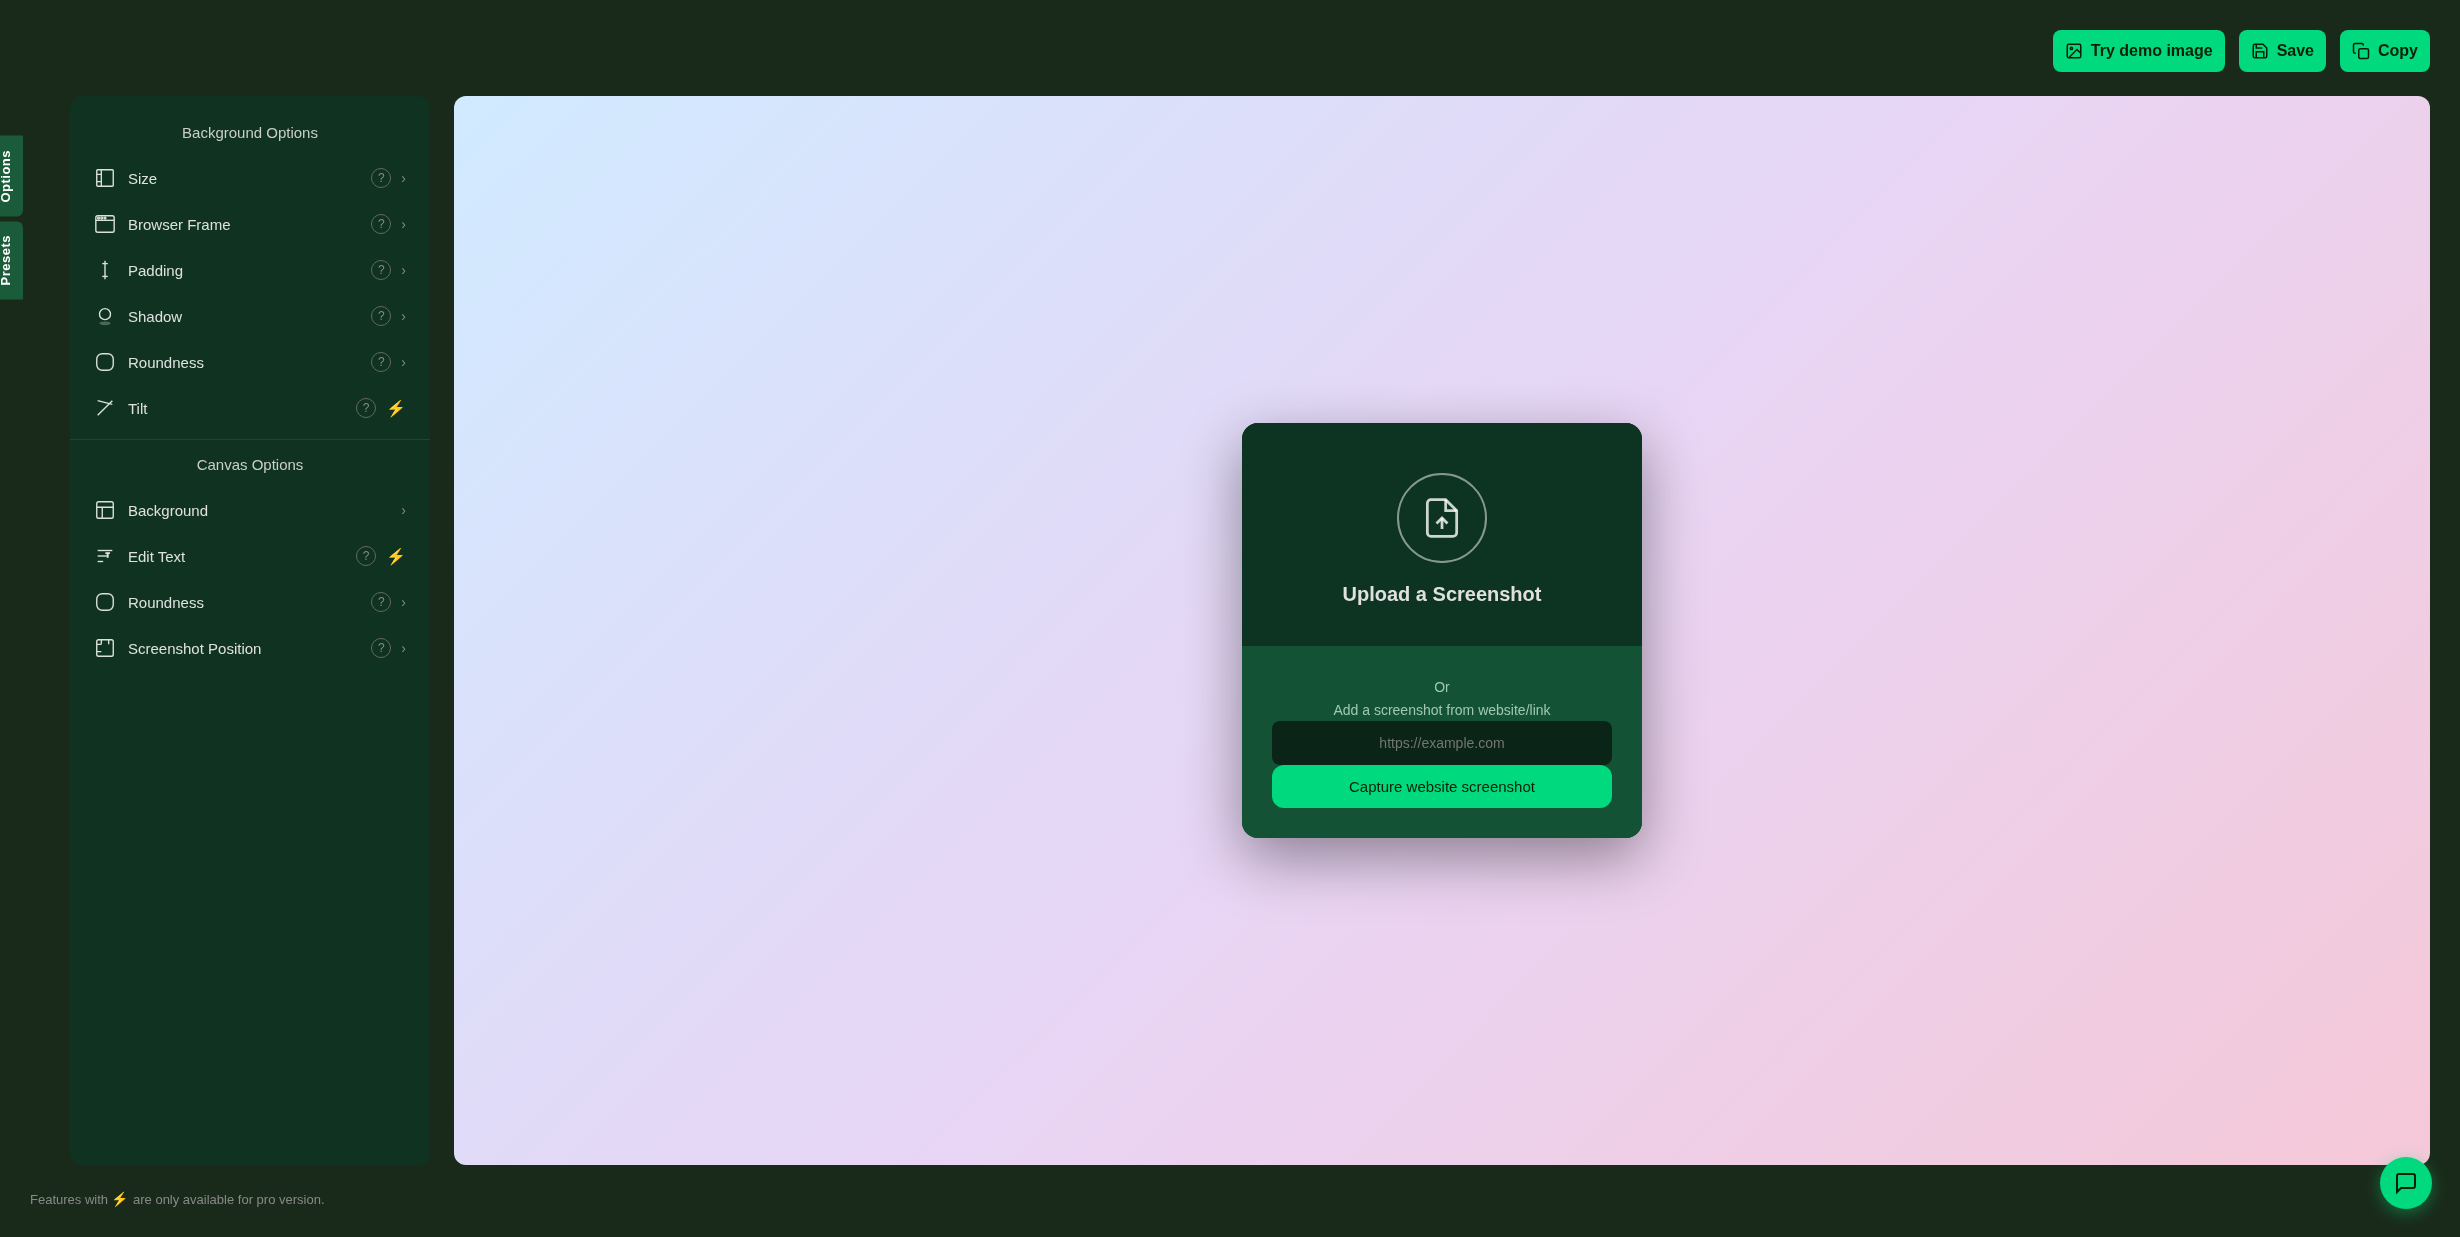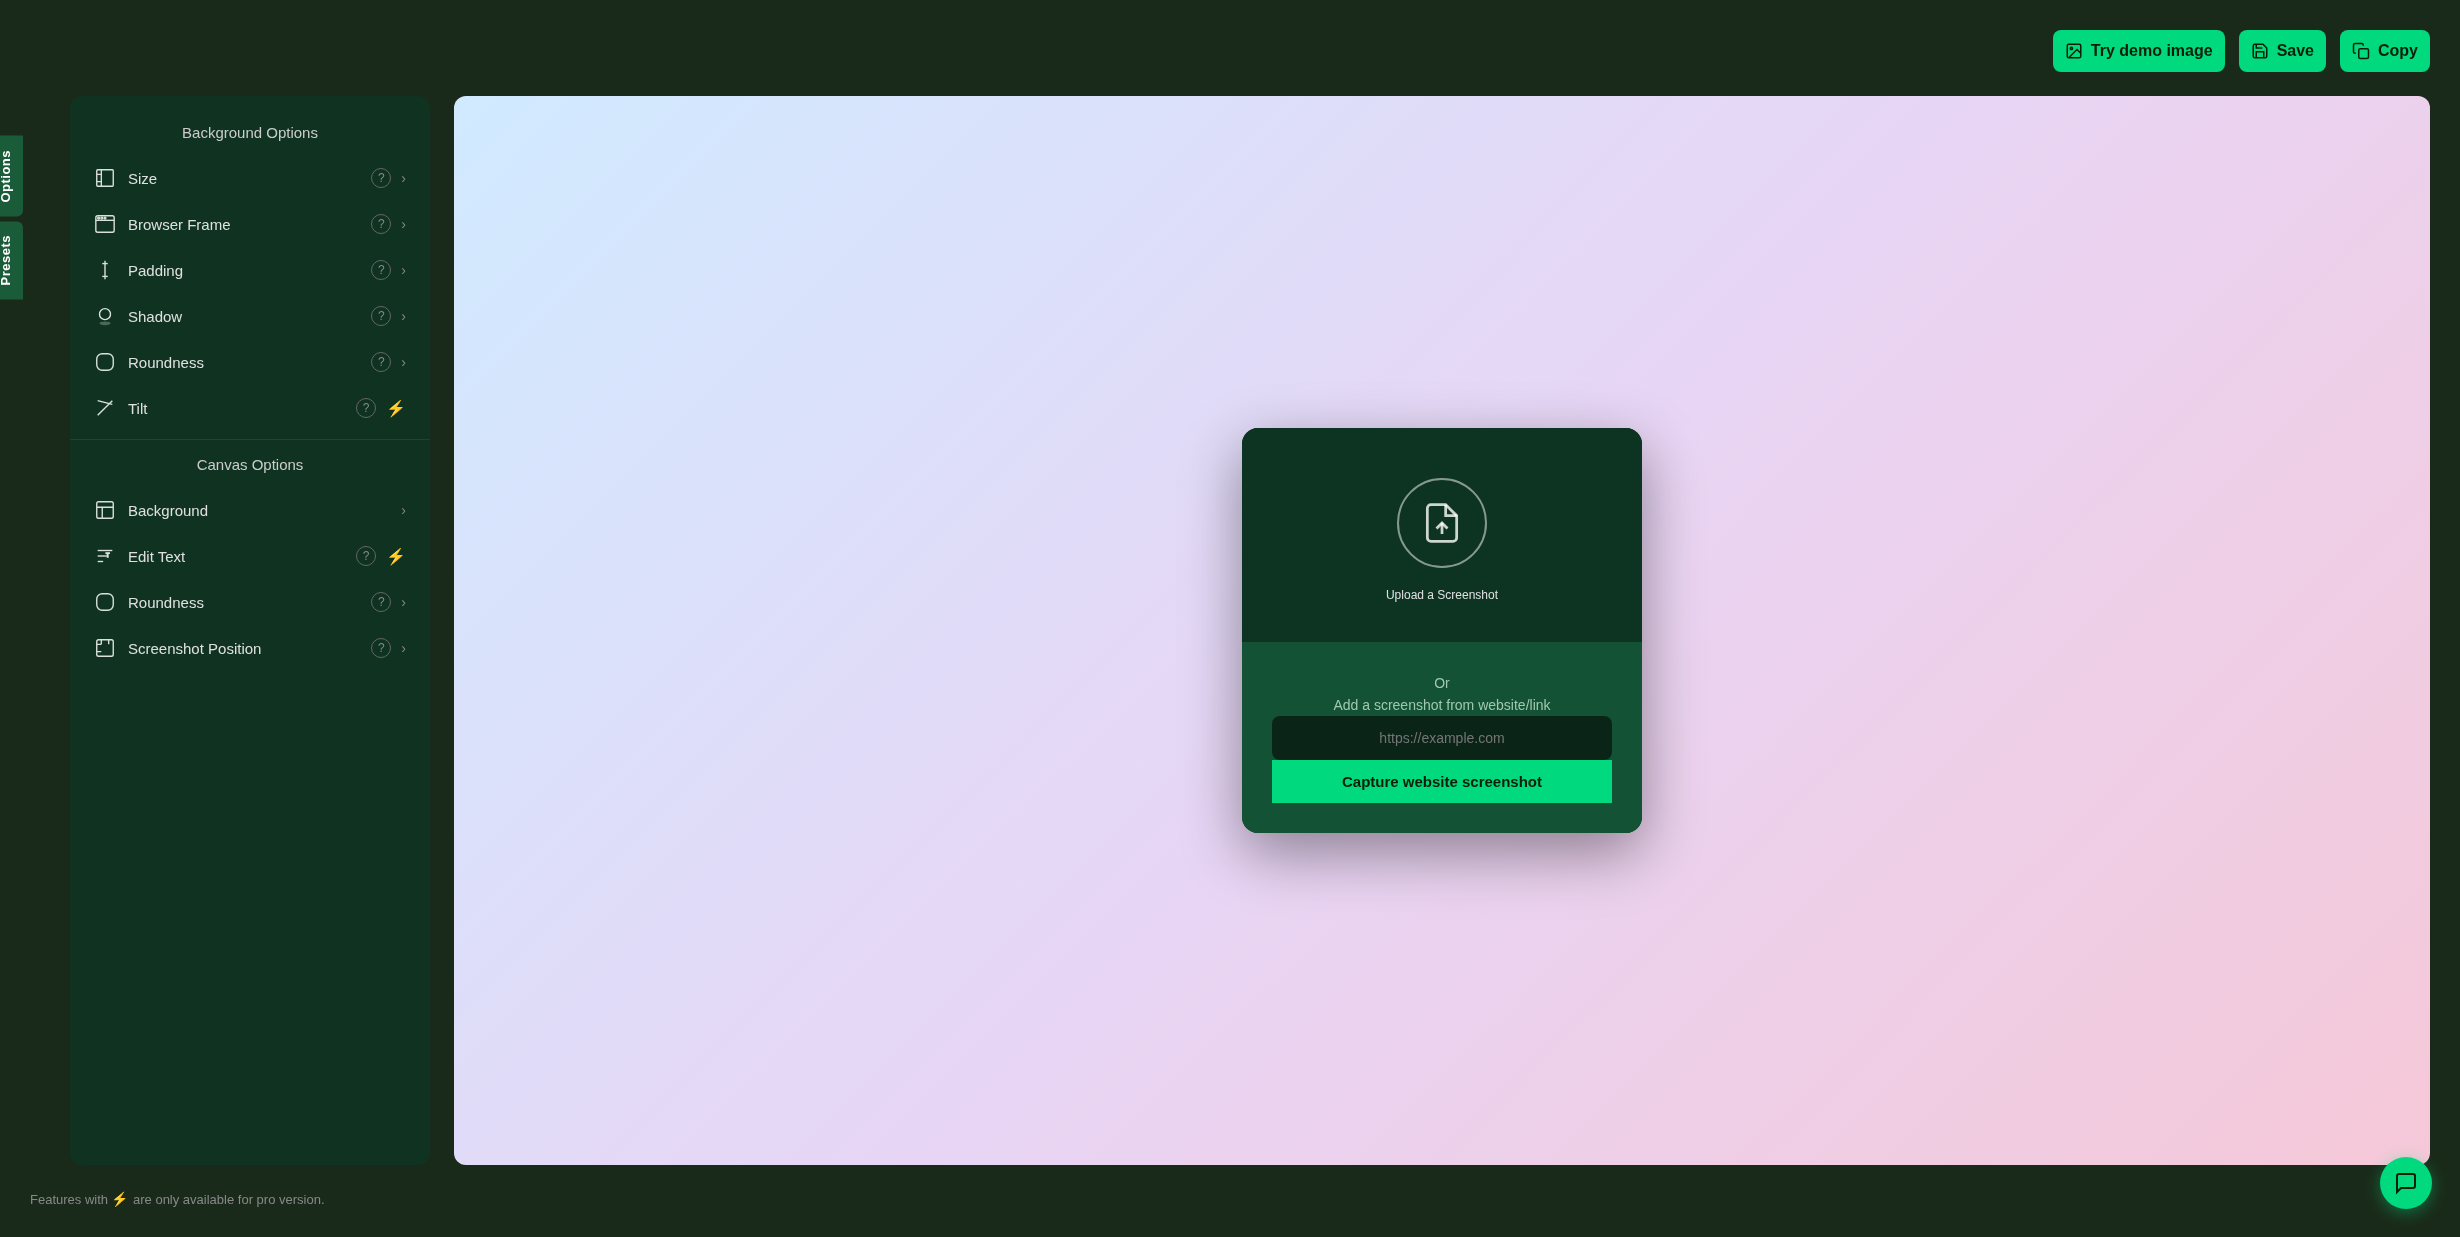--- a/index.html
+++ b/index.html
@@ -170,23 +170,23 @@
     .upload-circle {
       width: 90px;
       height: 90px;
       border-radius: 50%;
       border: 2px solid rgba(255,255,255,0.5);
       display: flex;
       align-items: center;
       justify-content: center;
     }
     .upload-title {
-      font-size: 12px;
+      font-size: 20px;
       color: #e0e0e0;
-      font-weight: 400;
+      font-weight: 700;
     }
     .upload-bottom {
       background: #145235;
       padding: 30px;
       display: flex;
       flex-direction: column;
       align-items: center;
       gap: 0;
     }
     .upload-or-text {
@@ -203,24 +203,24 @@
       padding: 14px 16px;
       color: #5eead4;
       font-size: 14px;
       text-align: center;
       outline: none;
     }
     .capture-btn {
       background: #00d97e;
       color: #0a1f0a;
       border: none;
-      border-radius: 0;
+      border-radius: 12px;
       padding: 13px 28px;
       font-size: 15px;
-      font-weight: 700;
+      font-weight: 400;
       cursor: pointer;
       width: 100%;
     }
 
     
     .bottom-note {
       margin-top: 26px;
       font-size: 13px;
       color: #888;
     }

